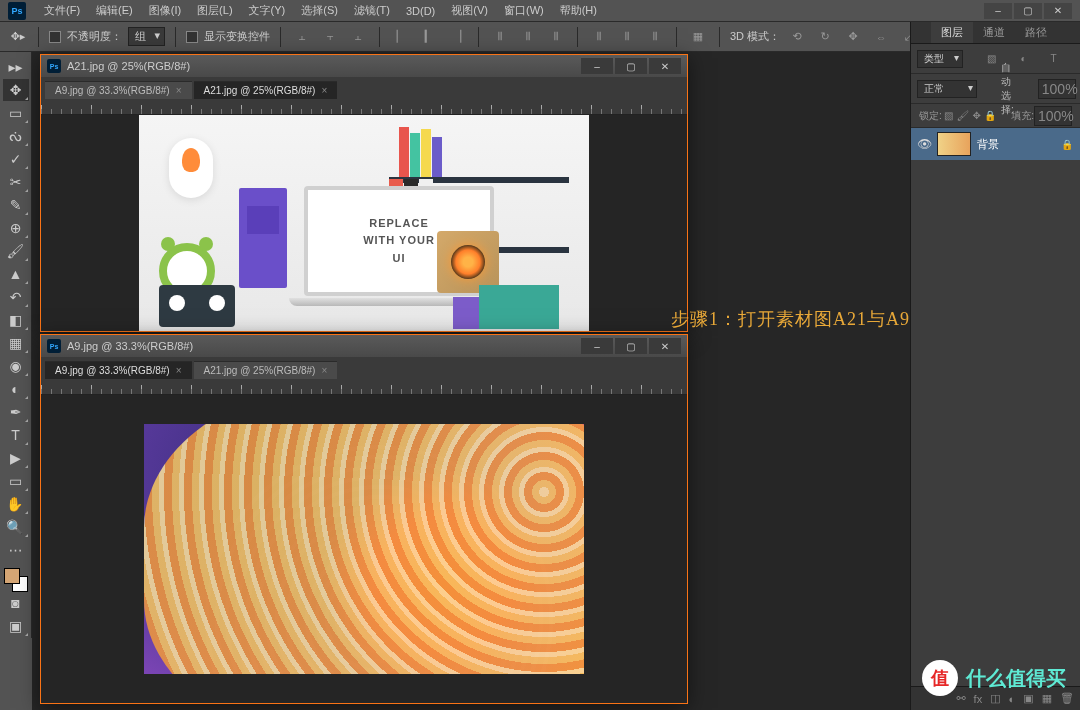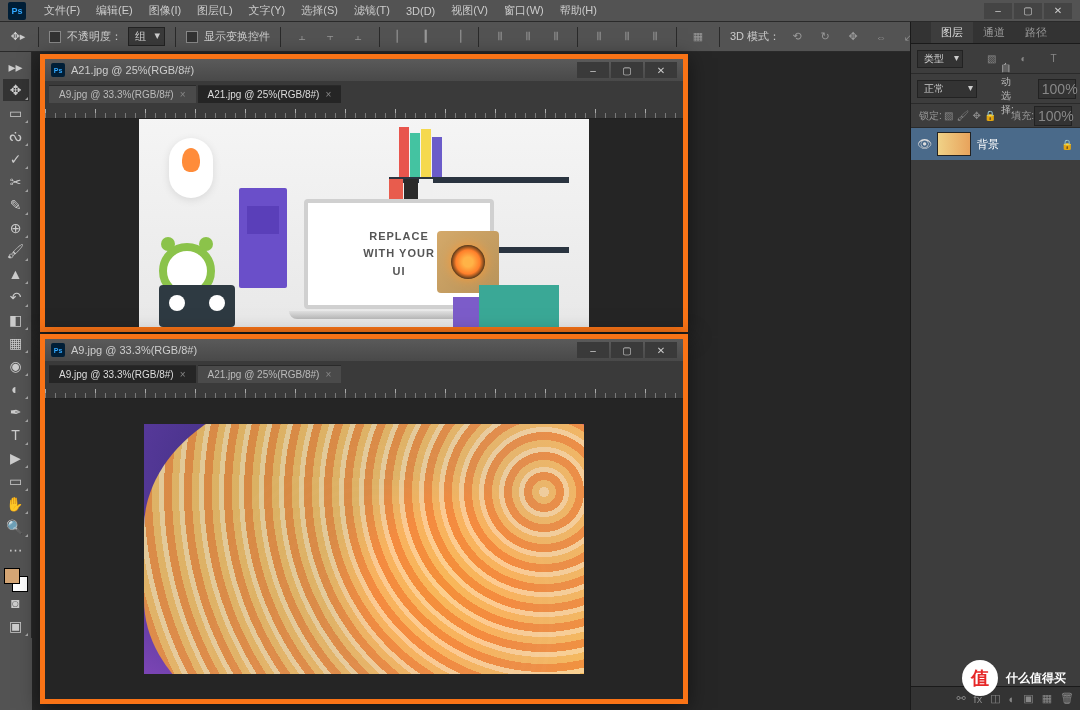--- a/index.html
+++ b/index.html
@@ -18,21 +18,21 @@
 .opt-iconbtn{width:22px;height:22px;border:1px solid transparent;display:flex;align-items:center;justify-content:center;color:#999;cursor:pointer}
 .toolbox{position:absolute;left:0;top:52px;width:32px;background:#535353;border-right:1px solid #2a2a2a;display:flex;flex-direction:column;align-items:center;padding-top:4px}
 .tool{width:26px;height:22px;display:flex;align-items:center;justify-content:center;color:#ccc;cursor:pointer;font-size:14px;position:relative;margin-bottom:1px}
 .tool.active{background:#333}
 .tool::after{content:"";position:absolute;bottom:1px;right:1px;width:0;height:0;border-left:3px solid transparent;border-bottom:3px solid #aaa}
 .tool.noflag::after{display:none}
 .swatch{width:24px;height:24px;margin-top:6px;position:relative}
 .swatch-fg{width:16px;height:16px;background:#d4a574;border:1px solid #000;position:absolute;top:0;left:0;z-index:2}
 .swatch-bg{width:16px;height:16px;background:#fff;border:1px solid #000;position:absolute;bottom:0;right:0}
 .workspace{position:absolute;left:32px;top:52px;right:170px;bottom:0;background:#262626}
-.docwin{position:absolute;background:#4a4a4a;border:5px solid #f97316;box-shadow:0 4px 20px rgba(0,0,0,.5);display:flex;flex-direction:column}
+.docwin{position:absolute;background:#4a4a4a;border:1px solid #f97316;box-shadow:0 4px 20px rgba(0,0,0,.5);display:flex;flex-direction:column}
 .doctitle{height:22px;background:linear-gradient(#5a5a5a,#494949);display:flex;align-items:center;padding:0 6px;color:#ccc;font-size:11px}
 .doctitle-ps{width:14px;height:14px;background:#001e36;border-radius:2px;margin-right:6px;display:flex;align-items:center;justify-content:center;color:#31a8ff;font-size:7px;font-weight:bold}
 .doctitle-ctrls{margin-left:auto;display:flex;gap:2px}
 .doctitle-ctrls span{width:32px;height:16px;background:#3a3a3a;display:flex;align-items:center;justify-content:center;cursor:pointer;font-size:10px}
 .doctabs{height:22px;background:#3a3a3a;display:flex;align-items:flex-end;padding-left:4px}
 .doctab{padding:3px 10px;font-size:10px;color:#bbb;background:#4a4a4a;border-top:1px solid #2a2a2a;margin-right:2px;cursor:pointer;display:flex;align-items:center;gap:6px}
 .doctab.active{background:#252525;color:#ddd}
 .doctab .x{font-size:10px;color:#888}
 .ruler-h{height:16px;background:#3a3a3a;border-bottom:1px solid #222;position:relative;overflow:hidden}
 .ruler-h::before{content:"";position:absolute;inset:0;background:repeating-linear-gradient(90deg,#777 0,#777 1px,transparent 1px,transparent 10px),repeating-linear-gradient(90deg,#aaa 0,#aaa 1px,transparent 1px,transparent 50px);background-position:0 10px,0 6px;background-size:10px 6px,50px 10px;background-repeat:repeat-x}
@@ -46,21 +46,21 @@
 .bird-badge{position:absolute;left:30px;top:25px;width:44px;height:60px;background:#fff;border-radius:22px;box-shadow:0 2px 8px rgba(0,0,0,.1)}
 .bird-badge::before{content:"";position:absolute;top:10px;left:50%;transform:translateX(-50%);width:18px;height:24px;background:#ff8c3a;border-radius:50% 50% 40% 40%}
 .clock{position:absolute;left:20px;top:130px;width:56px;height:56px;border:8px solid #8bc34a;border-radius:50%;background:#fff}
 .clock::before{content:"";position:absolute;top:-14px;left:-6px;width:14px;height:14px;background:#8bc34a;border-radius:50%}
 .clock::after{content:"";position:absolute;top:-14px;right:-6px;width:14px;height:14px;background:#8bc34a;border-radius:50%}
 .cassette{position:absolute;left:20px;bottom:6px;width:76px;height:42px;background:#2e3a42;border-radius:4px}
 .cassette::before{content:"";position:absolute;top:10px;left:10px;width:16px;height:16px;background:#fff;border-radius:50%}
 .cassette::after{content:"";position:absolute;top:10px;right:10px;width:16px;height:16px;background:#fff;border-radius:50%}
 .purple-box{position:absolute;left:100px;top:75px;width:48px;height:100px;background:#6a4fc9;border-radius:2px}
 .purple-box::before{content:"";position:absolute;top:18px;left:8px;width:32px;height:28px;background:#5a3fb9;font-size:5px}
-.laptop{position:absolute;left:150px;bottom:4px;width:220px;height:130px}
+.laptop{position:absolute;left:150px;bottom:17px;width:220px;height:130px}
 .laptop-screen{width:190px;height:110px;background:#fff;border:4px solid #d0d0d0;border-radius:4px;margin:0 auto;display:flex;align-items:center;justify-content:center;font-size:11px;font-weight:bold;color:#555;letter-spacing:1px;text-align:center;line-height:1.6}
 .laptop-base{width:220px;height:8px;background:linear-gradient(#e0e0e0,#b8b8b8);border-radius:0 0 8px 8px;margin-top:2px}
 .wood-speaker{position:absolute;right:90px;bottom:40px;width:62px;height:62px;background:linear-gradient(135deg,#d4a96a,#b8935a);border-radius:4px;display:flex;align-items:center;justify-content:center}
 .wood-speaker::before{content:"";width:34px;height:34px;background:radial-gradient(circle,#ffb347 20%,#ff7f2a 50%,#5a3a1a 70%);border-radius:50%;box-shadow:0 0 12px #ff9933}
 .teal-block{position:absolute;right:30px;bottom:4px;width:80px;height:44px;background:#3aa896}
 .purple-block{position:absolute;right:92px;bottom:4px;width:44px;height:32px;background:#7c5cc9}
 .abstract{width:440px;height:250px;position:relative;overflow:hidden;background:#1a1835}
 .ab-layer{position:absolute;border-radius:50%}
 .panels{position:absolute;right:0;top:22px;width:170px;bottom:0;background:#3d3d3d;border-left:1px solid #1a1a1a;display:flex;flex-direction:column}
 .panel-tabs{height:22px;background:#333;display:flex;padding-left:20px;align-items:flex-end;border-bottom:1px solid #1a1a1a}
@@ -74,21 +74,21 @@
 .lock-ico{width:14px;height:14px;display:flex;align-items:center;justify-content:center;font-size:10px;color:#888}
 .layer-list{flex:1;background:#3d3d3d}
 .layer-item{height:32px;display:flex;align-items:center;padding:0 6px;gap:6px;background:#4a6a8a;color:#fff;font-size:11px}
 .layer-eye{width:14px;color:#ddd;font-size:12px}
 .layer-thumb{width:34px;height:24px;background:linear-gradient(90deg,#f0d287,#e8a35c);border:1px solid #222}
 .layer-lock{margin-left:auto;font-size:10px}
 .panel-footer{height:24px;background:#333;border-top:1px solid #1a1a1a;display:flex;align-items:center;justify-content:flex-end;padding:0 6px;gap:8px;color:#888;font-size:11px;margin-top:auto}
 .annotation{position:absolute;right:0px;top:255px;color:#e8a838;font-size:18px;font-family:"KaiTi","STKaiti",serif;letter-spacing:1px}
 .watermark{position:absolute;right:14px;bottom:14px;display:flex;align-items:center;gap:8px}
 .wm-circle{width:36px;height:36px;border-radius:50%;background:#fff;display:flex;align-items:center;justify-content:center;color:#e62828;font-size:18px;font-weight:bold}
-.wm-text{color:#ffffff;font-size:12px;font-weight:bold}
+.wm-text{color:#5eead4;font-size:20px;font-weight:bold}
 </style>
 </head>
 <body>
 
 <div class="menubar">
   <div class="ps-logo">Ps</div>
   <div class="menu-item">文件(F)</div>
   <div class="menu-item">编辑(E)</div>
   <div class="menu-item">图像(I)</div>
   <div class="menu-item">图层(L)</div>
@@ -254,20 +254,21 @@
     <div class="canvas-area">
       <div class="abstract">
         <div class="ab-layer" style="width:600px;height:600px;left:-120px;top:-180px;background:radial-gradient(circle at 40% 40%,#3a2e7d 0%,#5a3a9d 30%,#8a4abf 50%,#d94f8c 65%,#f57b3a 78%,#fbc95a 90%)"></div>
         <div class="ab-layer" style="width:350px;height:350px;left:60px;top:20px;background:repeating-radial-gradient(circle at 50% 50%,rgba(255,255,255,.12) 0,rgba(255,255,255,.12) 4px,transparent 4px,transparent 10px);mix-blend-mode:overlay"></div>
         <div class="ab-layer" style="width:240px;height:240px;left:180px;top:40px;background:radial-gradient(circle,#ff5a3c 0%,#ff3864 40%,rgba(255,56,100,0) 70%)"></div>
         <div class="ab-layer" style="width:500px;height:360px;right:-60px;top:-40px;background:repeating-radial-gradient(circle at 80% 30%,#fce39a 0,#fce39a 5px,#f7c85e 5px,#f7c85e 12px,#f29a3a 12px,#f29a3a 20px);mix-blend-mode:normal;opacity:.85;border-radius:40%"></div>
       </div>
     </div>
   </div>
 
+  <div class="annotation">步骤1：打开素材图A21与A9</div>
 </div>
 
 <div class="panels">
   <div class="panel-tabs">
     <div class="panel-tab active">图层</div>
     <div class="panel-tab">通道</div>
     <div class="panel-tab">路径</div>
   </div>
   <div class="panel-row">
     <span class="panel-dropdown" style="width:46px">类型</span>

